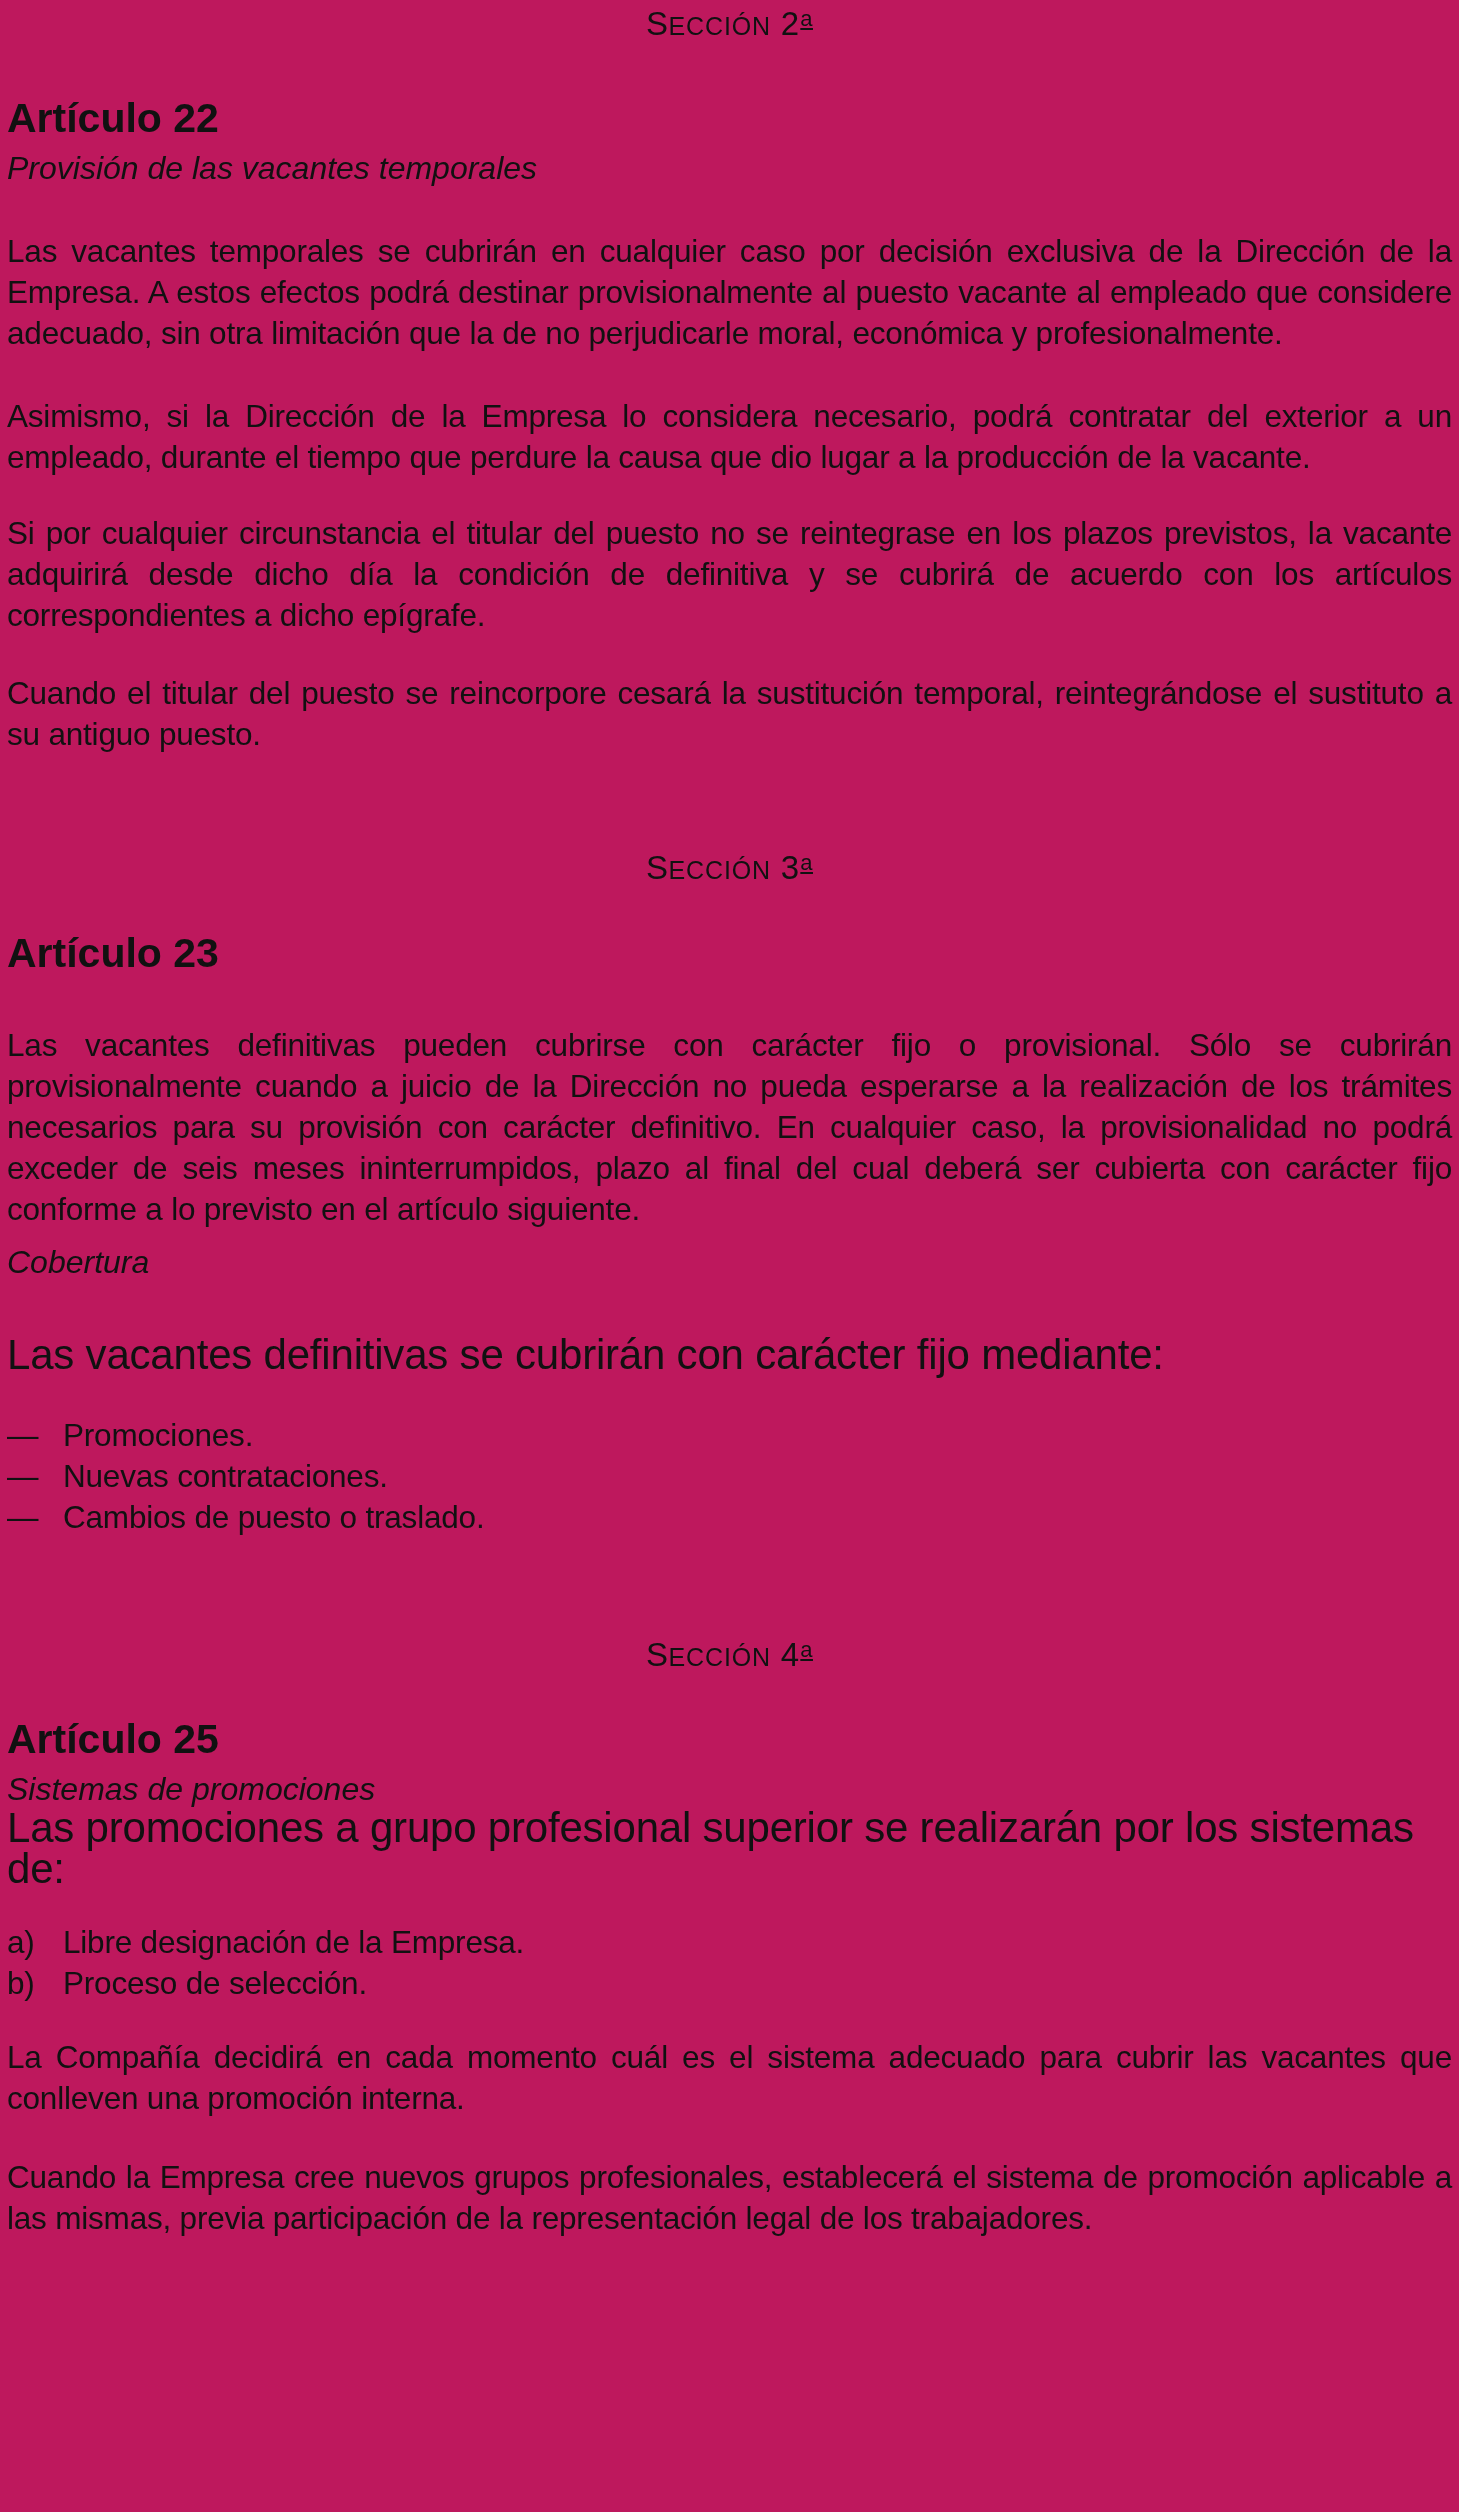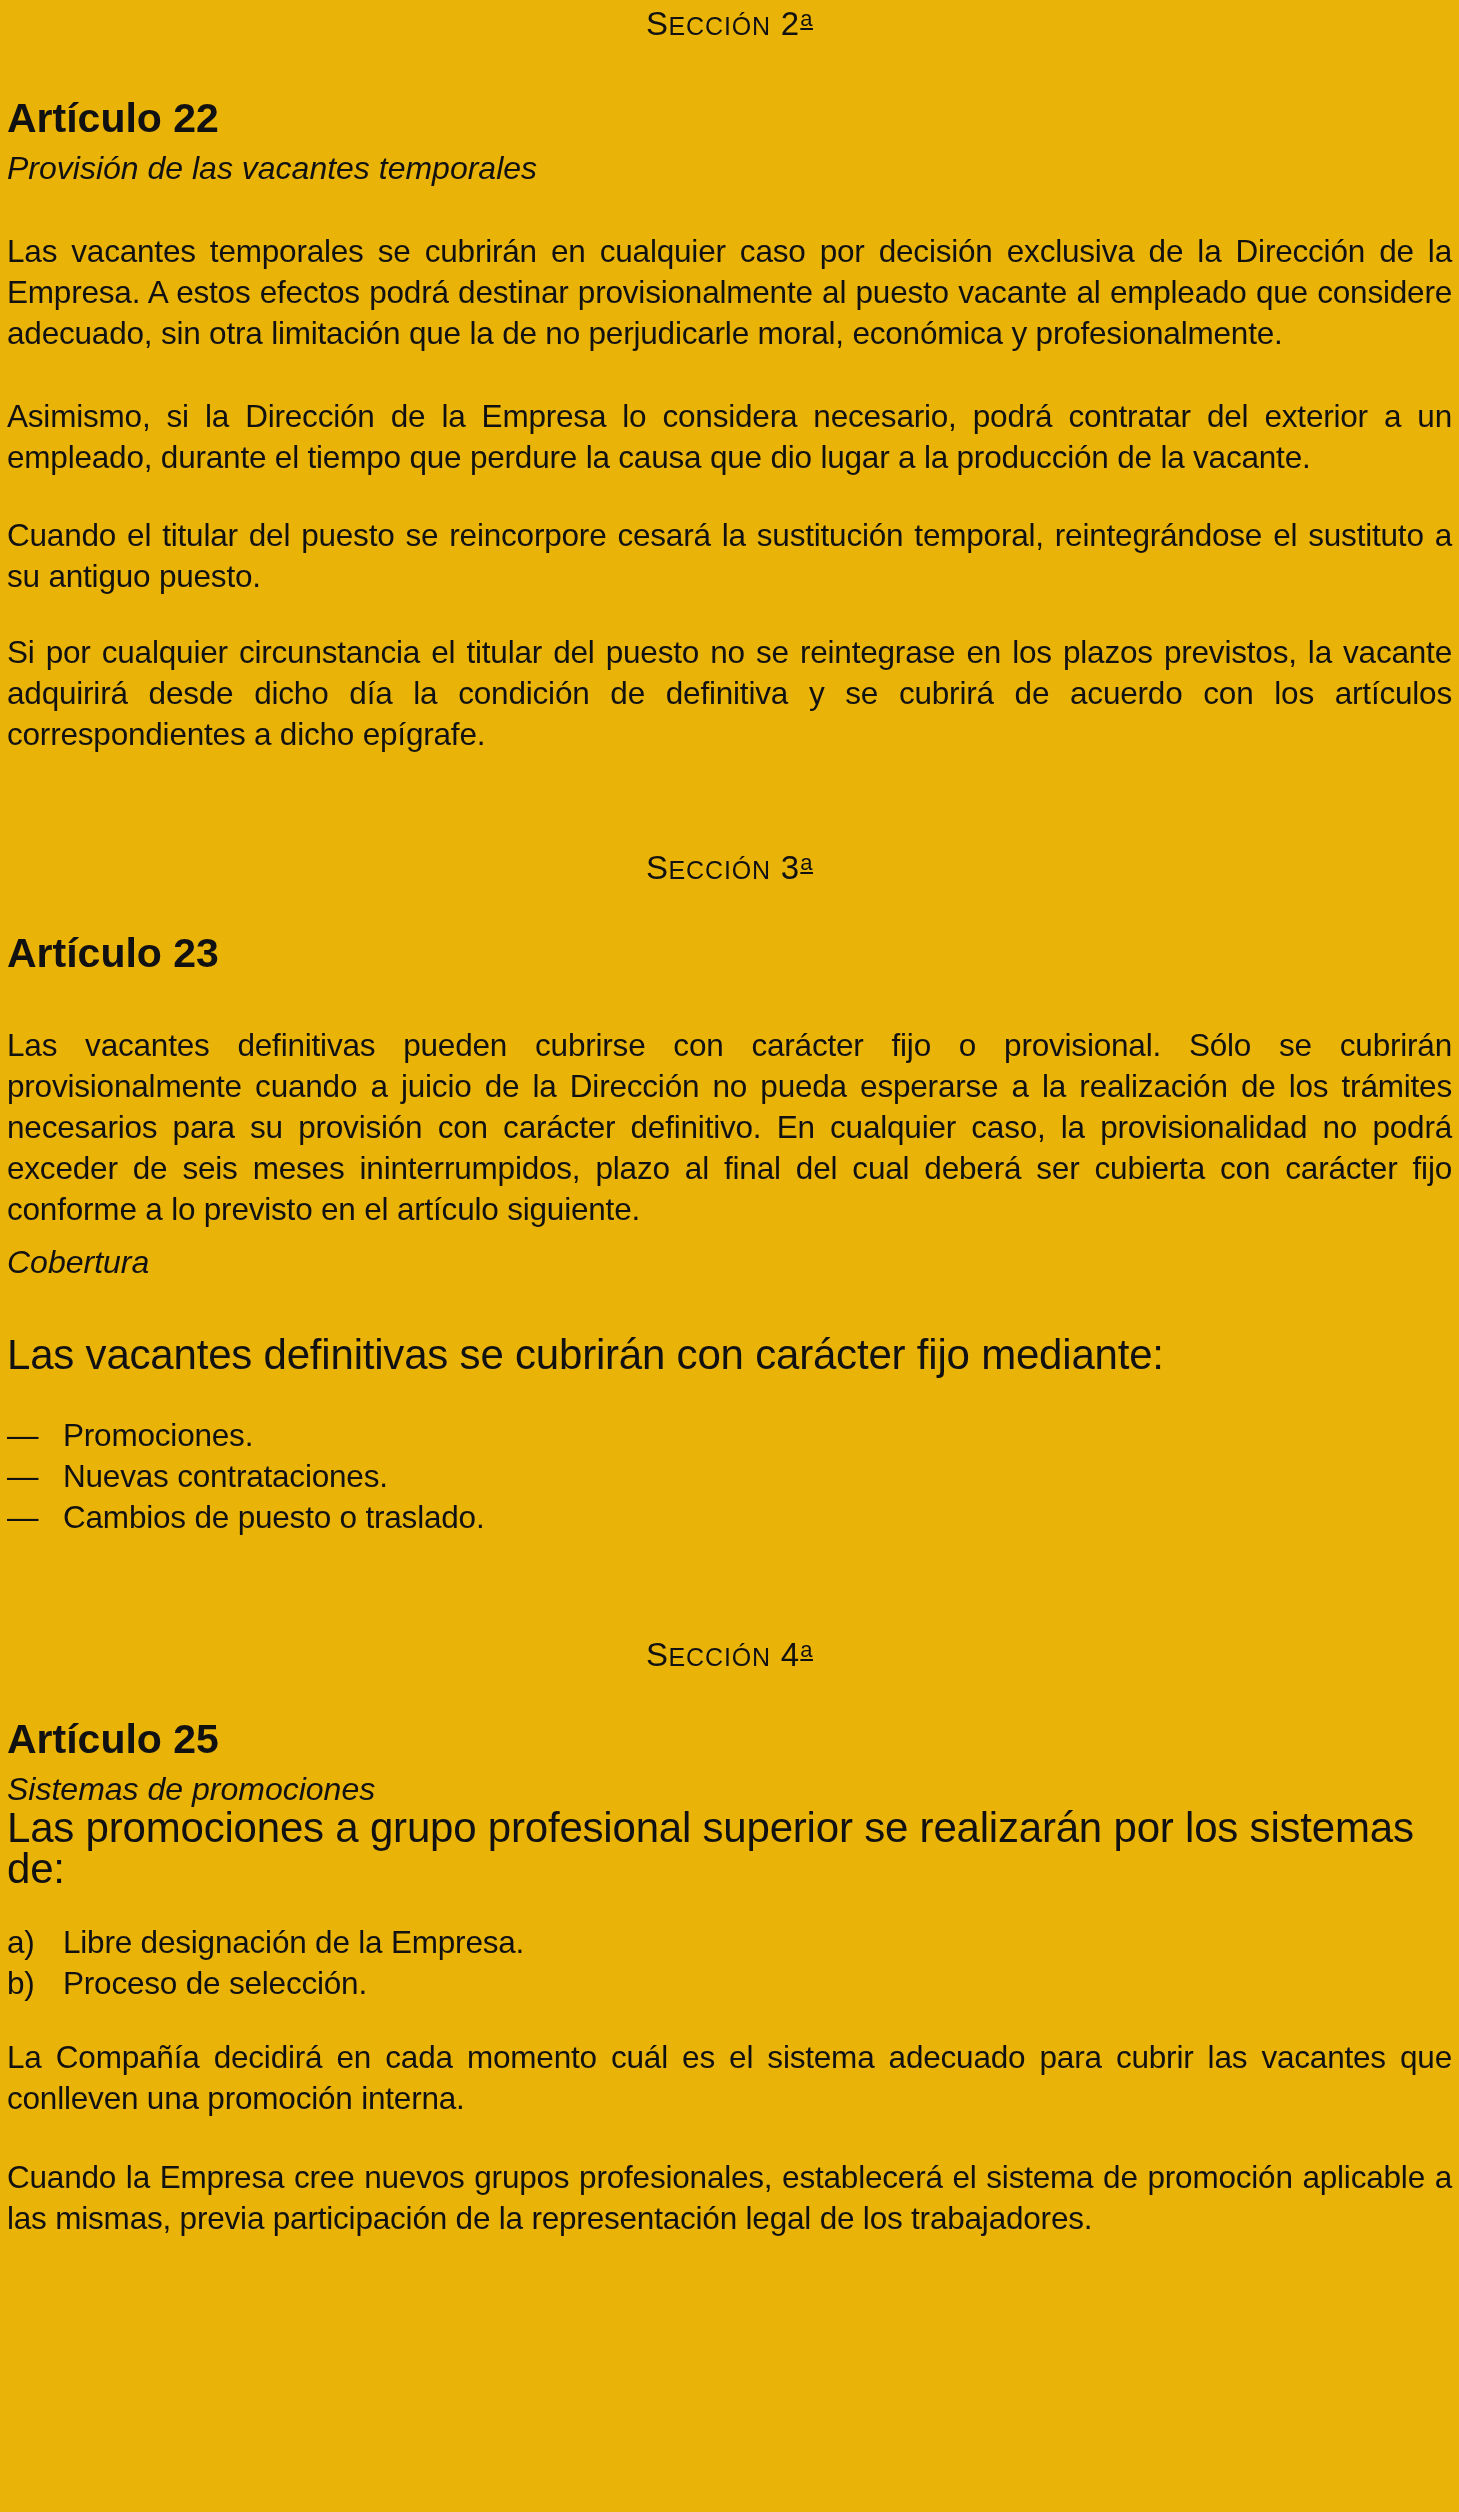--- a/index.html
+++ b/index.html
@@ -12,21 +12,21 @@
     height: 2512px;
     overflow: hidden;
     font-family: "Liberation Sans", sans-serif;
     color: #111111;
   }
   .page {
     box-sizing: border-box;
     width: 1459px;
     height: 2512px;
     padding: 5.2px 7px 0 7px;
-    background: #eab308;
+    background: #be185d;
   }
   
   .sec-head {
     text-align: center;
     font-size: 33px;
     line-height: 37px;
     letter-spacing: 0.4px;
     white-space: nowrap;
   }
   .sc-cap  { font-size: 33px; }
@@ -96,22 +96,22 @@
 <body>
 
 <div class="page">
 
   <div class="sec-head"><span class="sc-cap">S</span><span class="sc-rest">ECCIÓN</span><span class="sc-num">2</span><span class="sc-ord">a</span></div>
 
   <div class="art-title mt-art22">Artículo 22</div>
   <div class="art-sub mt-sub-tight">Provisión de las vacantes temporales</div>
   <div class="para mt-p-55">Las vacantes temporales se cubrirán en cualquier caso por decisión exclusiva de la Dirección de la Empresa. A estos efectos podrá destinar provisionalmente al puesto vacante al empleado que considere adecuado, sin otra limitación que la de no perjudicarle moral, económica y profesionalmente.</div>
   <div class="para mt-p-48">Asimismo, si la Dirección de la Empresa lo considera necesario, podrá contratar del exterior a un empleado, durante el tiempo que perdure la causa que dio lugar a la producción de la vacante.</div>
+  <div class="para mt-p-40">Si por cualquier circunstancia el titular del puesto no se reintegrase en los plazos previstos, la vacante adquirirá desde dicho día la condición de definitiva y se cubrirá de acuerdo con los artículos correspondientes a dicho epígrafe.</div>
   <div class="para mt-p-42">Cuando el titular del puesto se reincorpore cesará la sustitución temporal, reintegrándose el sustituto a su antiguo puesto.</div>
-  <div class="para mt-p-40">Si por cualquier circunstancia el titular del puesto no se reintegrase en los plazos previstos, la vacante adquirirá desde dicho día la condición de definitiva y se cubrirá de acuerdo con los artículos correspondientes a dicho epígrafe.</div>
 
   <div class="sec-head mt-sec3"><span class="sc-cap">S</span><span class="sc-rest">ECCIÓN</span><span class="sc-num">3</span><span class="sc-ord">a</span></div>
 
   <div class="art-title mt-art23">Artículo 23</div>
   <div class="para mt-p-64">Las vacantes definitivas pueden cubrirse con carácter fijo o provisional. Sólo se cubrirán provisionalmente cuando a juicio de la Dirección no pueda esperarse a la realización de los trámites necesarios para su provisión con carácter definitivo. En cualquier caso, la provisionalidad no podrá exceder de seis meses ininterrumpidos, plazo al final del cual deberá ser cubierta con carácter fijo conforme a lo previsto en el artículo siguiente.</div>
 
   <div class="art-sub mt-sub-tight">Cobertura</div>
   <div class="intro mt-intro-64">Las vacantes definitivas se cubrirán con carácter fijo mediante:</div>
   <div class="hang-list mt-list-48">
     <div class="hang-row">

